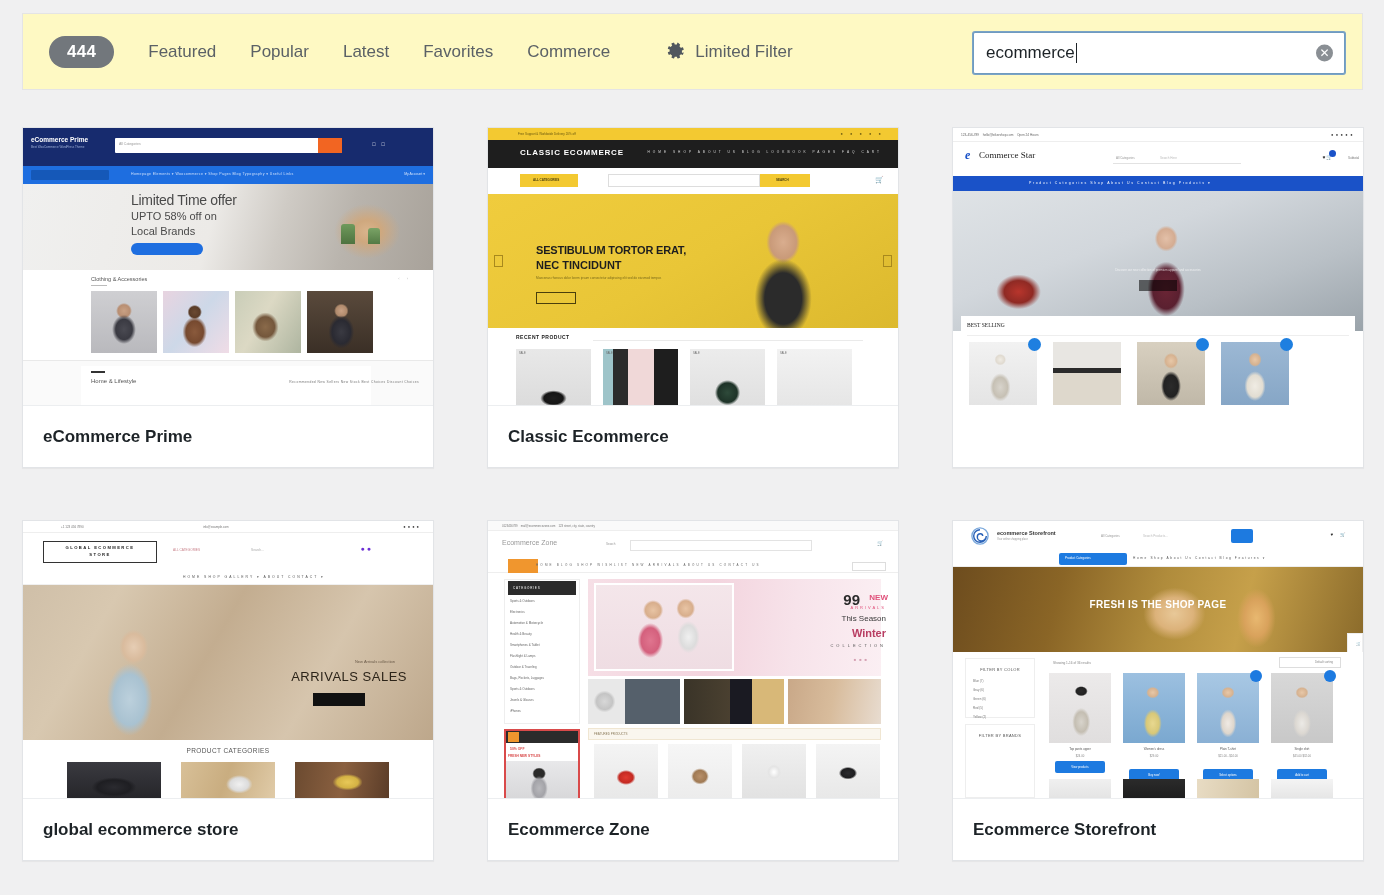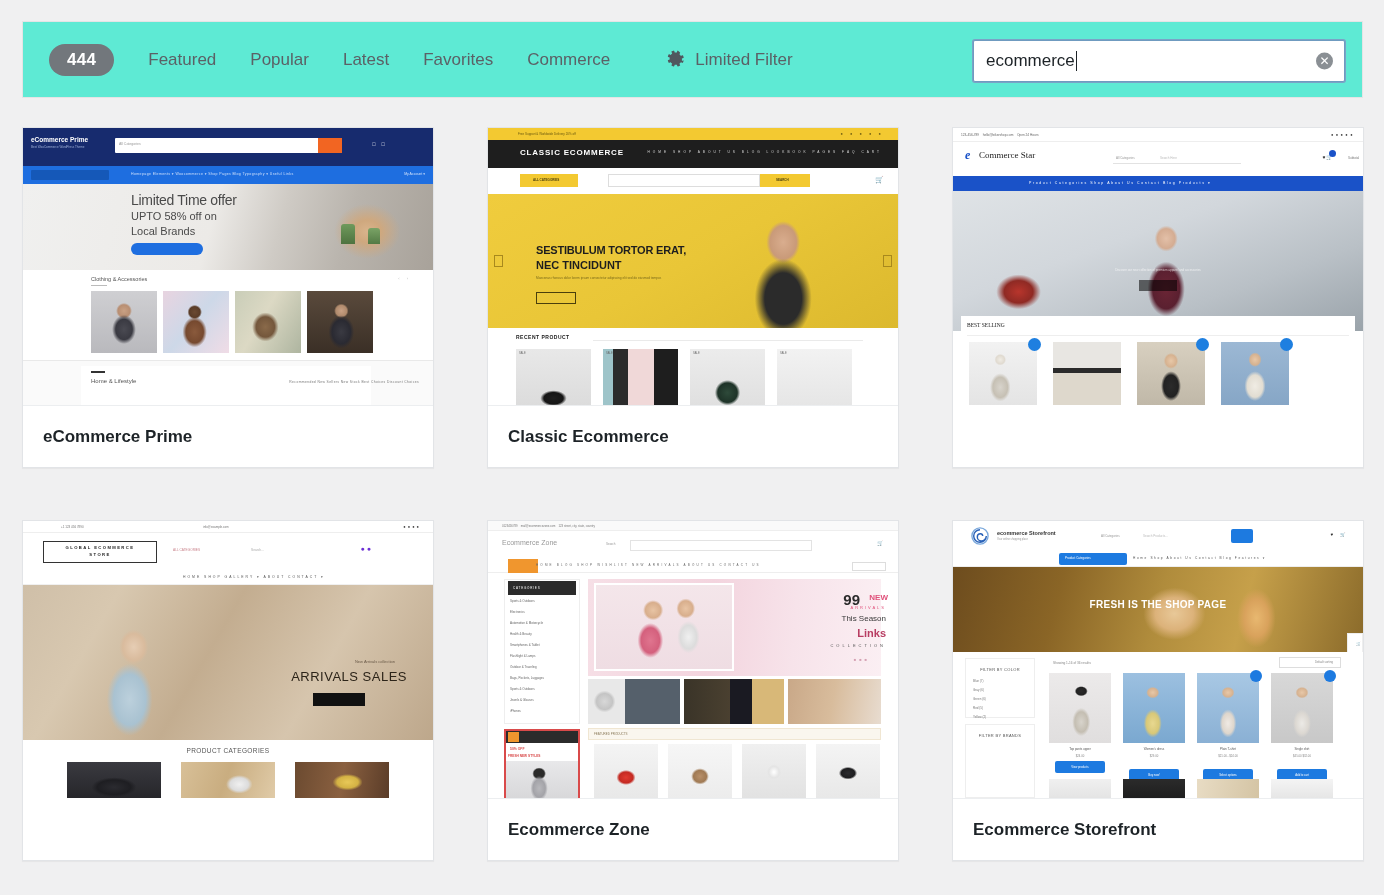--- a/index.html
+++ b/index.html
@@ -5,23 +5,23 @@
   * { box-sizing: border-box; margin: 0; padding: 0; }
   html, body {
     width: 1384px; height: 895px;
     background: #f0f0f1;
     font-family: "Liberation Sans", sans-serif;
     overflow: hidden;
   }
 
   
   .filter-bar {
-    position: absolute; left: 22px; top: 21px;
+    position: absolute; left: 22px; top: 13px;
     width: 1341px; height: 77px;
-    background: #5eead4;
+    background: #fef9c3;
     border: 1px solid #e4e4e5;
     display: flex; align-items: center;
   }
   .tabs { display: flex; align-items: center; padding-left: 26px; gap: 0; }
   .count-pill {
     background: #72777c; color: #fff;
     font-size: 17px; font-weight: bold;
     border-radius: 18px;
     padding: 7px 18px 8px;
     letter-spacing: .3px;
@@ -510,20 +510,23 @@
         <div class="r g-hero"></div>
         <div class="r g-hsub">New Arrivals collection</div>
         <div class="r g-h1">ARRIVALS SALES</div>
         <div class="r g-hbtn"></div>
         <div class="r g-pc"></div>
         <div class="r g-pch">PRODUCT CATEGORIES</div>
         <div class="r g-ptile" style="left:44px;background:radial-gradient(ellipse 32px 14px at 50% 70%,#2b2b30 0%,#1e1e22 52%,transparent 70%),linear-gradient(#3a3a40,#26262a);"></div>
         <div class="r g-ptile" style="left:158px;background:radial-gradient(ellipse 20px 14px at 62% 62%,#f0f0f0 0%,#dcdcdc 46%,transparent 66%),linear-gradient(110deg,#d8c098 0%,#c9ad80 48%,#e0cba8 100%);"></div>
         <div class="r g-ptile" style="left:272px;background:radial-gradient(ellipse 22px 12px at 56% 56%,#e8c858 0%,#d4b244 48%,transparent 68%),linear-gradient(100deg,#6b4a30 0%,#8a6040 50%,#5a3c28 100%);"></div>
       </div>
+    </div>
+    <div class="card-foot">
+      <span class="card-title">global ecommerce store</span>
     </div>
   </div>
 
   <div class="card">
     <div class="shot">
       <div class="mini">
         <div class="r z-top"></div>
         <div class="r z-topl">
           <span>0123456789</span>
           &nbsp;&nbsp;
@@ -553,21 +556,21 @@
         <div class="r z-li" style="top:155px">Bags, Pockets, Luggages</div>
         <div class="r z-li" style="top:166px">Sports &amp; Outdoors</div>
         <div class="r z-li" style="top:177px">Jewels &amp; Glasses</div>
         <div class="r z-li" style="top:188px">iPhones</div>
         <div class="r z-ban"></div>
         <div class="r z-banimg"></div>
         <div class="r z-99">99</div>
         <div class="r z-new">NEW</div>
         <div class="r z-arr">ARRIVALS</div>
         <div class="r z-season">This Season</div>
-        <div class="r z-winter">Links</div>
+        <div class="r z-winter">Winter</div>
         <div class="r z-coll">COLLECTION</div>
         <div class="r z-dots">■■■</div>
         <div class="r z-prom" style="left:100px;width:92px;background:radial-gradient(circle 16px at 18% 50%,#d8d8d8 0%,#c4c4c4 50%,transparent 68%),linear-gradient(90deg,#e8e8e8 0%,#e8e8e8 40%,#55606b 40%,#55606b 100%);"></div>
         <div class="r z-prom" style="left:196px;width:100px;background:linear-gradient(90deg,#3a3428 0%,#4a4030 46%,#1a1a22 46%,#1a1a22 68%,#d8b878 68%,#d8b878 100%);"></div>
         <div class="r z-prom" style="left:300px;width:93px;background:linear-gradient(100deg,#c9a888 0%,#d8bc9c 48%,#e8dcd0 100%);"></div>
         <div class="r z-fp"></div>
         <div class="r z-fptxt">FEATURED PRODUCTS</div>
         <div class="r z-side2"></div>
         <div class="r z-side2h"></div>
         <div class="r z-side2o"></div>

